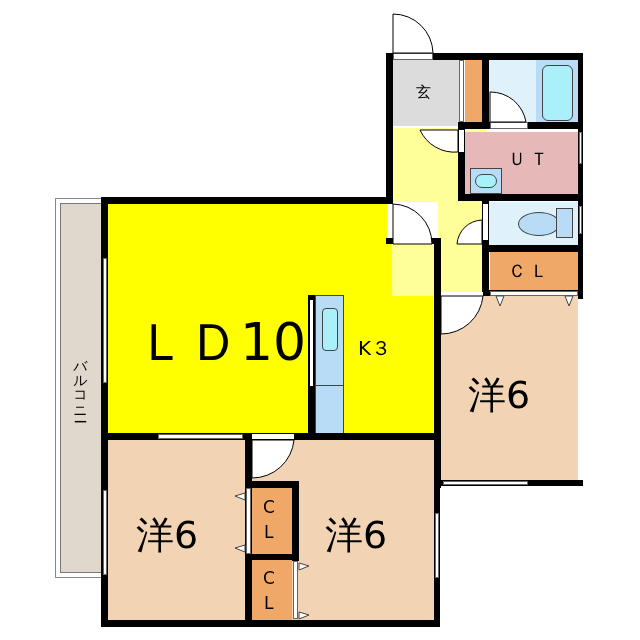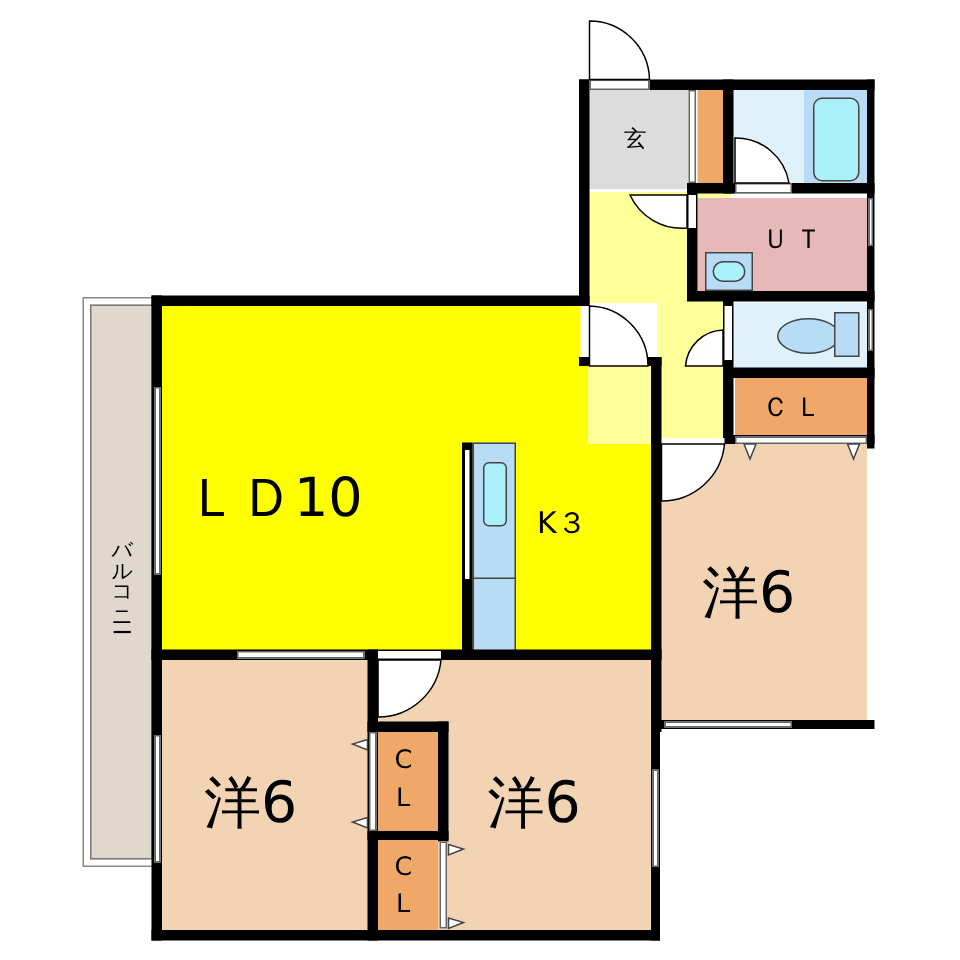--- a/index.html
+++ b/index.html
@@ -110,21 +110,21 @@
     <path d="M245 493 L245 500 L235 496 Z"></path>
     <path d="M245 545 L245 552 L235 548 Z"></path>
     <path d="M299 563 L299 570 L309 566 Z"></path>
     <path d="M299 612 L299 619 L309 615 Z"></path>
   </g>
 </svg>
 
 <div class="label" style="left:416px;top:83px;font-size:15px;">玄</div>
 <div class="label" style="left:508px;top:147px;font-size:18px;letter-spacing:4px;">ＵＴ</div>
 <div class="label" style="left:508px;top:259px;font-size:18px;letter-spacing:4px;">ＣＬ</div>
-<div class="label" style="left:124px;top:308px;font-size:36px;">ＬＤ10</div>
+<div class="label" style="left:136px;top:308px;font-size:52px;">ＬＤ10</div>
 <div class="label" style="left:358px;top:335px;font-size:20px;">K３</div>
 <div class="label" style="left:468px;top:370px;font-size:38px;">洋6</div>
 <div class="label" style="left:136px;top:510px;font-size:38px;">洋6</div>
 <div class="label" style="left:325px;top:510px;font-size:38px;">洋6</div>
 <div class="label" style="left:263px;top:497px;font-size:17px;">C</div>
 <div class="label" style="left:264px;top:522px;font-size:17px;">L</div>
 <div class="label" style="left:263px;top:568px;font-size:17px;">C</div>
 <div class="label" style="left:264px;top:593px;font-size:17px;">L</div>
 <div class="label" style="left:72px;top:350px;font-size:14px;writing-mode:vertical-rl;white-space:normal;">バルコニー</div>
 

